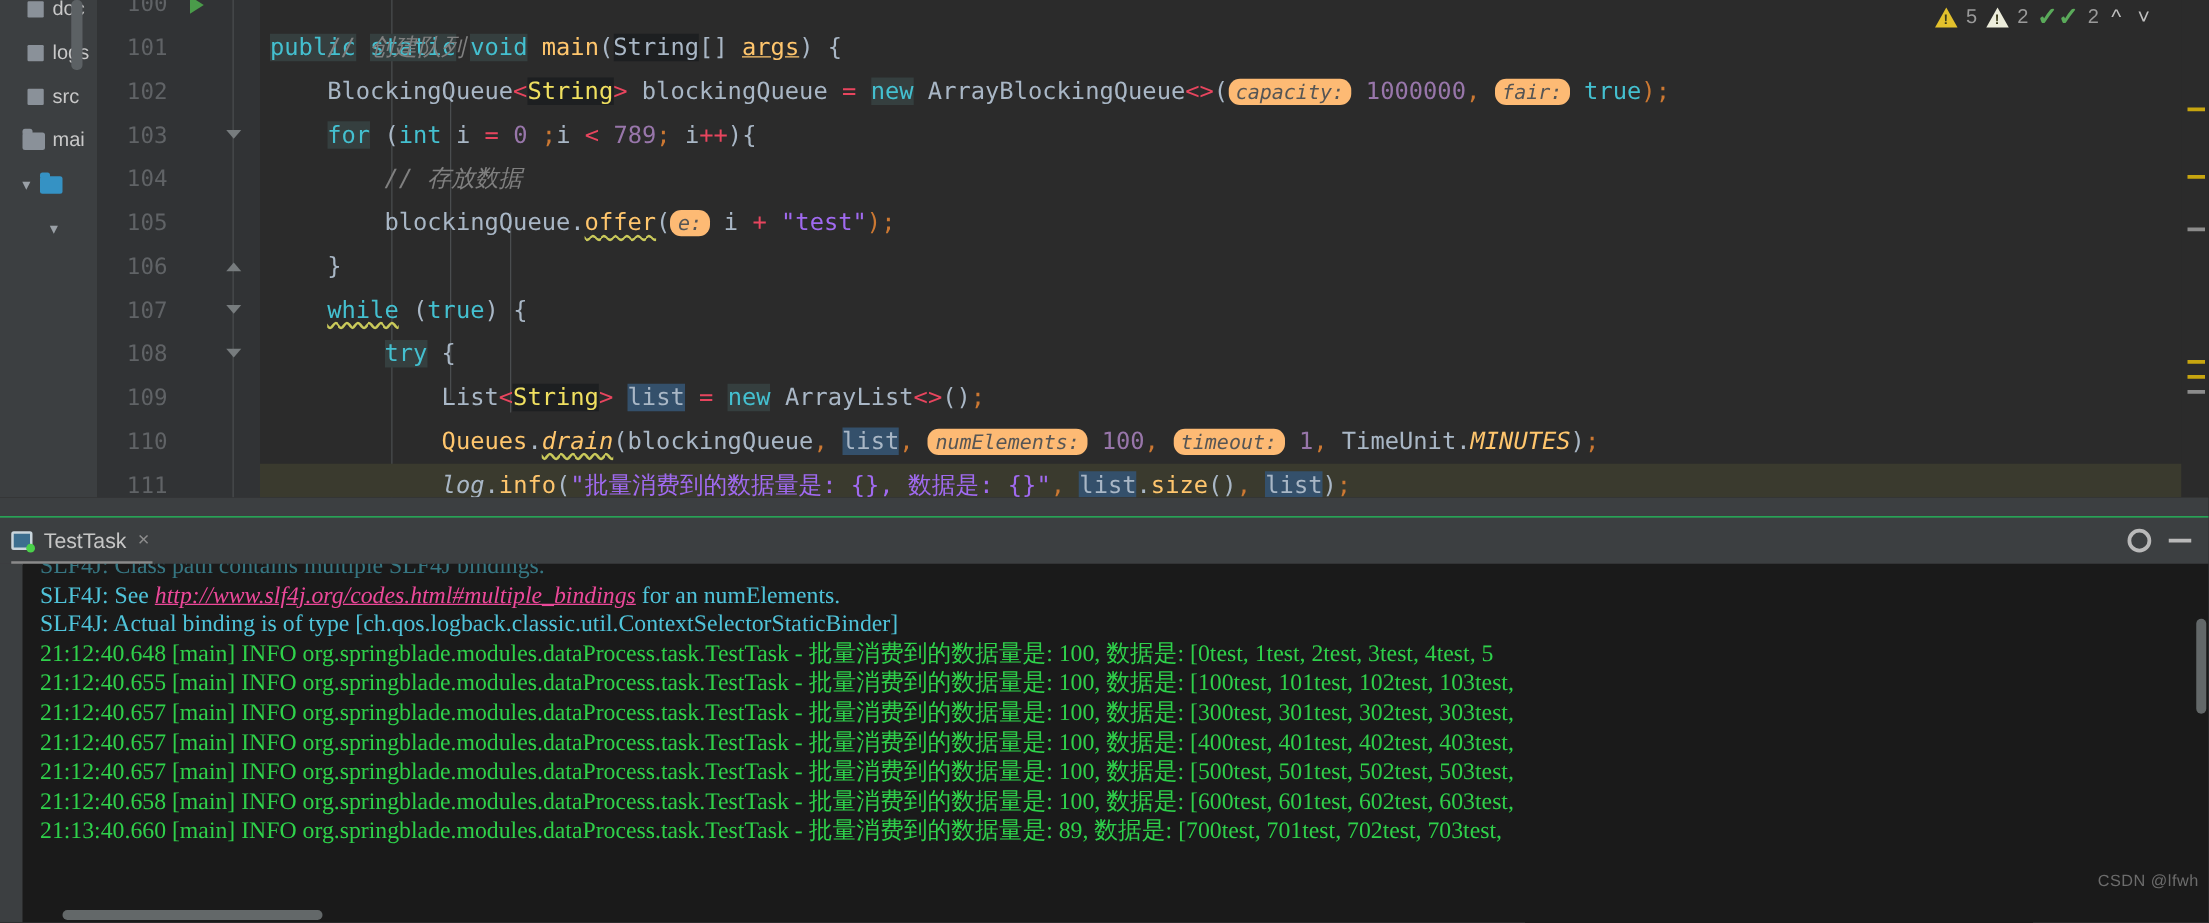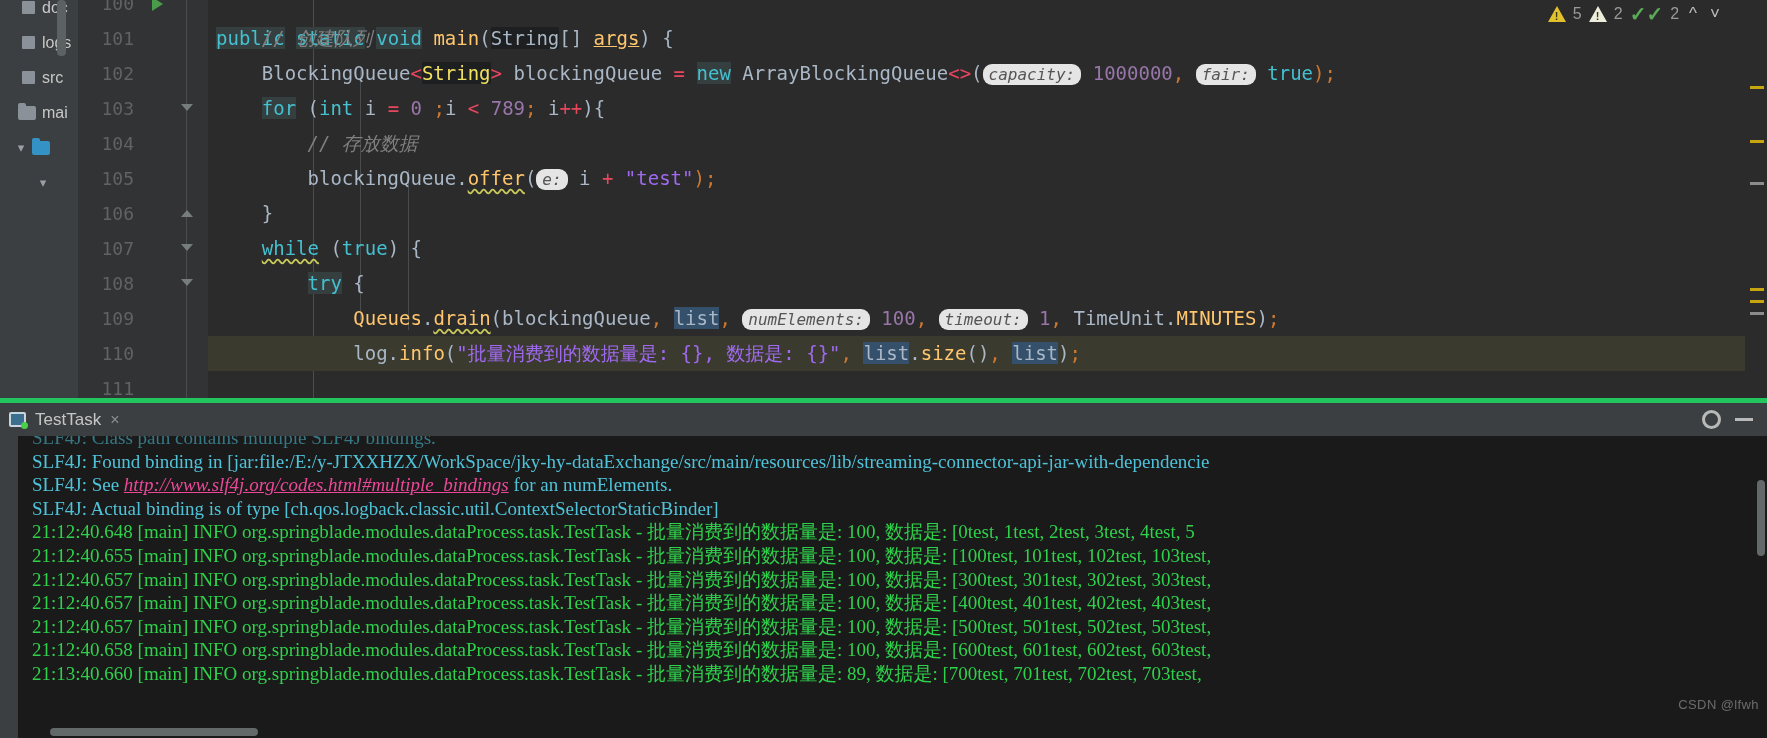--- a/index.html
+++ b/index.html
@@ -154,32 +154,32 @@
   .kwbg    { background: #353f3f; color: #44c0d0; }
   .cls     { color: #ffc66d; }
   .str     { color: #a06af0; }
   .num     { color: #9876aa; }
   .cmt     { color: #808080; font-style: italic; }
   .method  { color: #ffc66d; }
   .gen     { color: #e8455e; }
   .genc    { color: #f0e060; }
   .semi    { color: #cc7832; }
   .hintchip {
-    background: #e5e5e5; color: #555; border-radius: 9px;
+    background: #fdba74; color: #555; border-radius: 9px;
     padding: 1px 6px; font-size: 16px; font-style: italic;
   }
   .sel     { background: #34506b; }
   .blackbg { background: #1d1f21; }
   .wavy {
     text-decoration: underline wavy #c9c95a;
     text-underline-offset: 3px;
     margin-top: 20px;
   }
   .underline { text-decoration: underline; }
-  .ital { }
+  .ital { font-style: italic; }
 
   
   .inspect-widget {
     position: absolute; top: 4px; right: 44px;
     display: flex; align-items: center; gap: 7px;
     font-family: "Liberation Sans", sans-serif;
     font-size: 16px; color: #9a9a9a;
     z-index: 20;
   }
   .tri {
@@ -218,21 +218,22 @@
     position: relative;
     background: #3c3f41;
     display: flex; flex-direction: column;
     overflow: hidden;
   }
   .console-tabbar {
     height: 38px;
     background: #3c3f41;
     display: flex; align-items: center;
     position: relative;
-    border-top: 5px solid #22c55e;
+    border-top: 1px solid #22c55e;
+    margin-top: 15px;
   }
   .tab {
     display: flex; align-items: center; gap: 9px;
     height: 38px; padding: 0 12px 0 9px;
     font-family: "Liberation Sans", sans-serif;
     font-size: 17px; color: #c6c6c6;
     position: relative;
   }
   .tab.active::after {
     content: ""; position: absolute;
@@ -411,20 +412,21 @@
       <div class="code-line"><span class="cmt">        // 存放数据</span></div>
 
       <div class="code-line">        blockingQueue.<span class="method wavy">offer</span>(<span class="hintchip">e:</span> i <span class="gen">+</span> <span class="str">"test"</span><span class="semi">)</span><span class="semi">;</span></div>
 
       <div class="code-line">    }</div>
 
       <div class="code-line">    <span class="kw2 wavy">while</span> (<span class="kw2">true</span>) {</div>
 
       <div class="code-line">        <span class="kwbg">try</span> {</div>
 
+      <div class="code-line">            List<span class="gen">&lt;</span><span class="genc blackbg">String</span><span class="gen">&gt;</span> <span class="sel">list</span> <span class="gen">=</span> <span class="kwbg">new</span> ArrayList<span class="gen">&lt;&gt;</span>()<span class="semi">;</span></div>
 
       <div class="code-line">            <span class="cls">Queues</span>.<span class="method ital wavy">drain</span>(blockingQueue<span class="semi">,</span> <span class="sel">list</span><span class="semi">,</span> <span class="hintchip">numElements:</span> <span class="num">100</span><span class="semi">,</span> <span class="hintchip">timeout:</span> <span class="num">1</span><span class="semi">,</span> TimeUnit.<span class="cls ital">MINUTES</span>)<span class="semi">;</span></div>
 
       <div class="code-line hl">            <span class="ital" style="color:#a9b7c6;text-align:right;">log</span>.<span class="method">info</span>(<span class="str">"批量消费到的数据量是: {}, 数据是: {}"</span><span class="semi">,</span> <span class="sel">list</span>.<span class="method">size</span>()<span class="semi">,</span> <span class="sel">list</span>)<span class="semi">;</span></div>
 
     </div>
 
     <div class="inspect-widget">
       <span class="tri"></span>
       <span>5</span>
@@ -459,21 +461,20 @@
         <span class="minus"></span>
       </div>
     </div>
 
     <div style="position:relative; flex:1 1 auto; display:flex;">
       <div class="console-leftstripe"></div>
       <div class="console-body">
 
         <div class="log-line" style="margin-top:-10px; color:#4fc3d9; opacity:.55;">SLF4J: Class path contains multiple SLF4J bindings.</div>
 
-        <div class="log-line">SLF4J: Found binding in [jar:file:/E:/y-JTXXHZX/WorkSpace/jky-hy-dataExchange/src/main/resources/lib/streaming-connector-api-jar-with-dependencie</div>
 
         <div class="log-line"><span>SLF4J: See </span><span class="lnk">http://www.slf4j.org/codes.html#multiple_bindings</span><span> for an numElements.</span></div>
 
         <div class="log-line">SLF4J: Actual binding is of type [ch.qos.logback.classic.util.ContextSelectorStaticBinder]</div>
 
         <div class="log-line green"><span>21:12:40.648</span> <span>[main]</span> <span>INFO</span> <span>org.springblade.modules.dataProcess.task.TestTask</span> - <span>批量消费到的数据量是: 100, 数据是: [0test, 1test, 2test, 3test, 4test, 5</span></div>
 
         <div class="log-line green"><span>21:12:40.655</span> <span>[main]</span> <span>INFO</span> <span>org.springblade.modules.dataProcess.task.TestTask</span> - <span>批量消费到的数据量是: 100, 数据是: [100test, 101test, 102test, 103test,</span></div>
 
 

